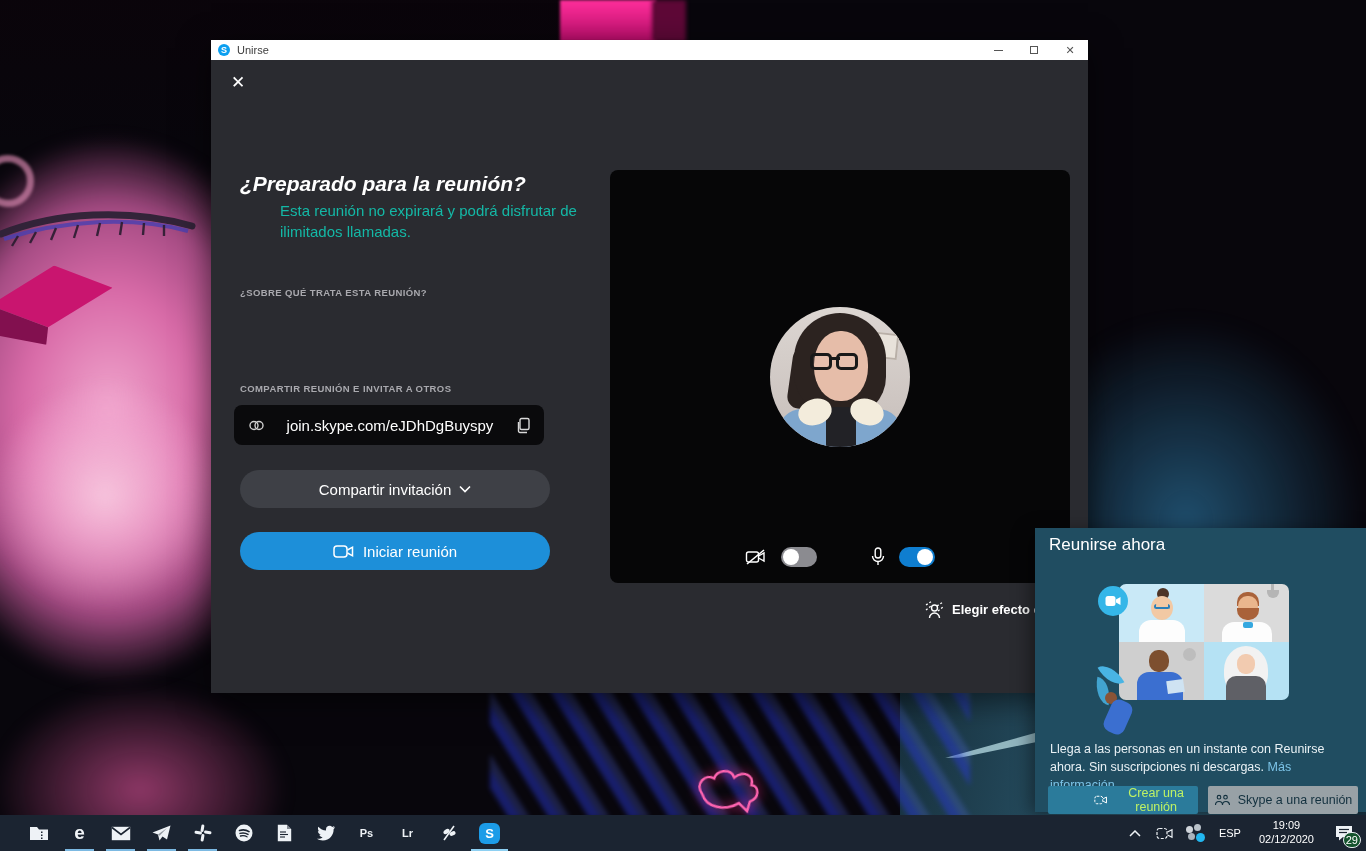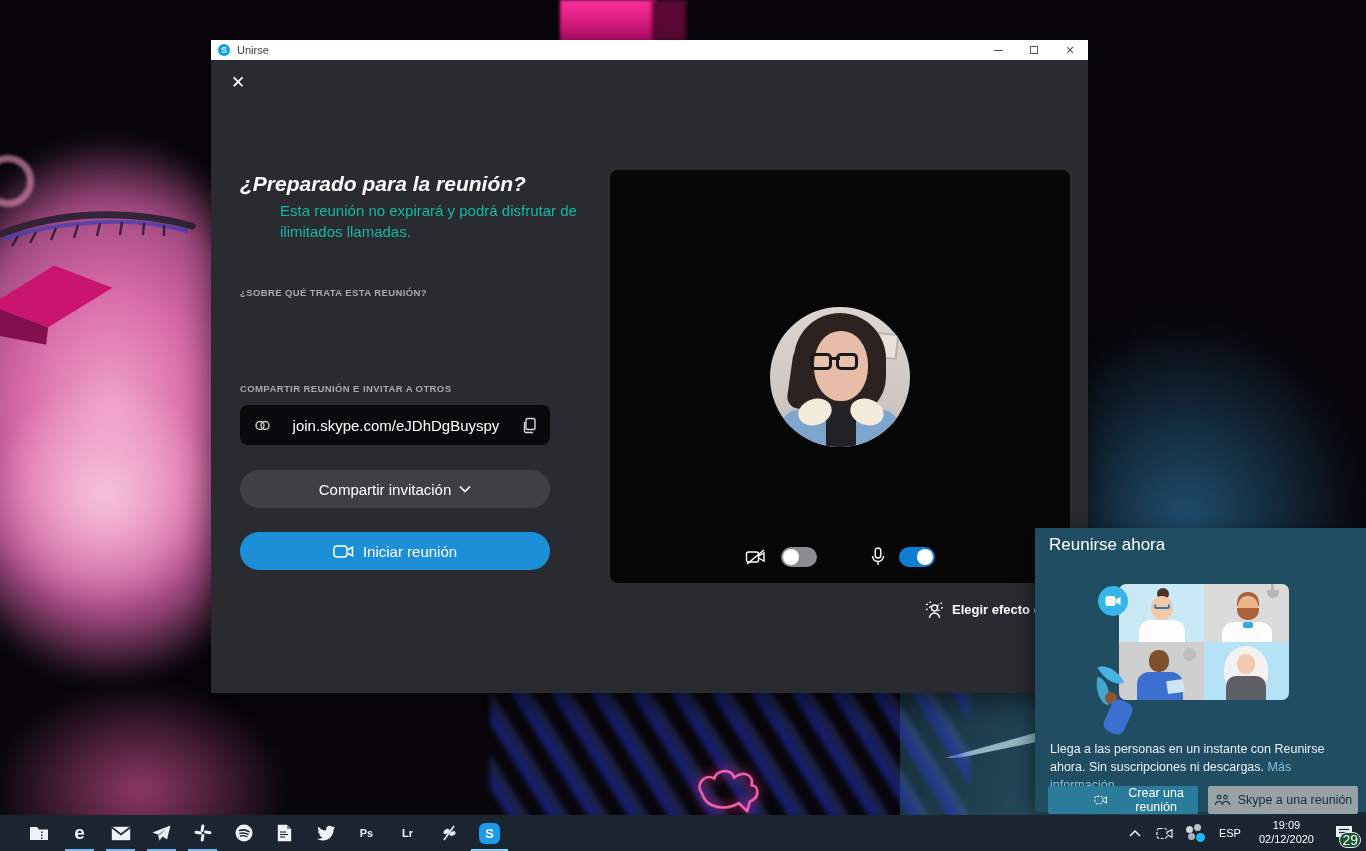--- a/index.html
+++ b/index.html
@@ -58,21 +58,21 @@
   .h1 { position:absolute; left:29px; top:112px; width:330px; color:#fff; font-size:21px; font-weight:bold;font-style:italic; }
   .sub { position:absolute; left:29px; top:140px; width:316px; color:#14b8a6; font-size:15px; line-height:1.42;margin-left:40px; }
   .lbl { position:absolute; color:#a9a9ae; font-size:9.5px; font-weight:bold; letter-spacing:.4px; }
   .lbl1 { left:29px; top:227px; }
   .lbl2 { left:29px; top:323px; }
   .topic { position:absolute; left:29px; top:250px; width:310px; height:45px; background:#fff;
     border:0; border-radius:8px; display:flex; align-items:center; }
   .topic input { flex:1; border:0; outline:none; font-size:16px; color:#3a3a3a; padding-left:22px;
     background:transparent; font-family:inherit; }
   .topic .pen { margin-right:16px; }
-  .linkpill { position:absolute; left:29px; top:345px; width:310px; height:40px; background:#0a0a0c;
+  .linkpill { position:absolute; left:23px; top:345px; width:310px; height:40px; background:#0a0a0c;
     border-radius:8px; display:flex; align-items:center; }
   .linkpill .lnk { margin-left:14px; }
   .linkpill .url { flex:1; text-align:center; color:#fff; font-size:15px; }
   .linkpill .cpy { margin-right:12px; }
   .btn-share { position:absolute; left:29px; top:410px; width:310px; height:38px; border:0;
     border-radius:19px; background:#3e4046; color:#fff; font-size:15px; font-family:inherit;
     display:flex; align-items:center; justify-content:center; gap:8px; cursor:pointer; }
   .btn-start { position:absolute; left:29px; top:472px; width:310px; height:38px; border:0;
     border-radius:19px; background:#1d8fd9; color:#fff; font-size:15px; font-family:inherit;
     display:flex; align-items:center; justify-content:center; gap:9px; cursor:pointer; }
@@ -146,21 +146,21 @@
   .pp-sleeve { position:absolute; left:72px; top:126px; width:22px; height:34px; border-radius:8px;
     background:#3b6fd0; transform:rotate(24deg); }
   .pp-leaf { position:absolute; width:16px; height:26px; background:#49b4e4; border-radius:0 100% 0 100%; }
   .leaf1 { left:68px; top:88px; transform:rotate(-30deg); }
   .leaf2 { left:60px; top:104px; transform:rotate(10deg); opacity:.85; }
   .pp-body { position:absolute; left:15px; top:212px; width:300px; color:#e9f1f5; font-size:12.5px; line-height:1.45; }
   .pp-link { color:#7cc4e8; cursor:pointer; }
   .pp-btns { position:absolute; left:13px; top:258px; display:flex; gap:10px; }
   .pp-btn { height:28px; border:0; border-radius:2px; font-size:12.5px; font-family:inherit;
     display:flex; align-items:center; justify-content:center; gap:7px; cursor:pointer; }
-  .pp-create { width:150px; background:#2b7b9b; color:#ffffff;padding-left:46px; }
+  .pp-create { width:150px; background:#2b7b9b; color:#bef264;padding-left:46px; }
   .pp-join { width:150px; background:#98a1a6; color:#12303e; }
 
   
   .taskbar { position:absolute; left:0; top:815px; width:1366px; height:36px; background:#1b2431;
     display:flex; align-items:center; }
   .tb-apps { display:flex; align-items:center; margin-left:18px; }
   .tb-item { position:relative; width:41px; height:36px; display:flex; align-items:center;
     justify-content:center; cursor:pointer; }
   .tb-item .txt { color:#eef2f6; font-size:11px; font-weight:bold; }
   .tb-item .edge-e { font-size:19px; font-weight:bold; color:#f2f5f8; }
@@ -168,21 +168,21 @@
   .runline.active { left:2px; width:37px; background:#8ed0f2; }
   .sk-tile { width:21px; height:21px; border-radius:6px; background:#1c9ce8; color:#fff;
     display:flex; align-items:center; justify-content:center; font-size:13px; font-weight:bold; }
   .tray { margin-left:auto; display:flex; align-items:center; gap:6px; margin-right:4px; }
   .tray-ic { width:24px; height:36px; display:flex; align-items:center; justify-content:center; cursor:pointer; }
   .lang { color:#fff; font-size:11px; padding:0 6px; cursor:pointer; }
   .clock { color:#fff; font-size:11px; text-align:center; line-height:1.25; padding:0 6px; cursor:pointer; }
   .notif { position:relative; width:36px; height:36px; display:flex; align-items:center;
     justify-content:center; cursor:pointer; }
   .badge { position:absolute; right:1px; bottom:3px; min-width:16px; height:16px; border-radius:8px;
-    background:#14532d; border:1px solid #e8ecf0; color:#fff; font-size:14px; display:flex;
+    background:#14532d; border:1px solid #e8ecf0; color:#fff; font-size:11px; display:flex;
     align-items:center; justify-content:center; padding:0 2px; }
   .slack-dots { position:relative; width:18px; height:18px; }
   .slack-dots i { position:absolute; width:7px; height:7px; border-radius:50%; }
   .slack-dots i:nth-child(1){ left:0; top:2px; background:#cfd4da; }
   .slack-dots i:nth-child(2){ left:8px; top:0; background:#b9c1c9; }
   .slack-dots i:nth-child(3){ left:2px; top:9px; background:#aab3bc; }
   .slack-dots i:nth-child(4){ left:10px; top:9px; width:9px; height:9px; background:#22b7f0; }
 </style>
 </head>
 <body>

